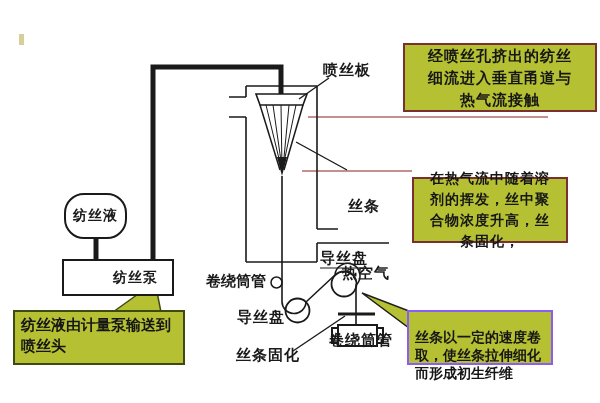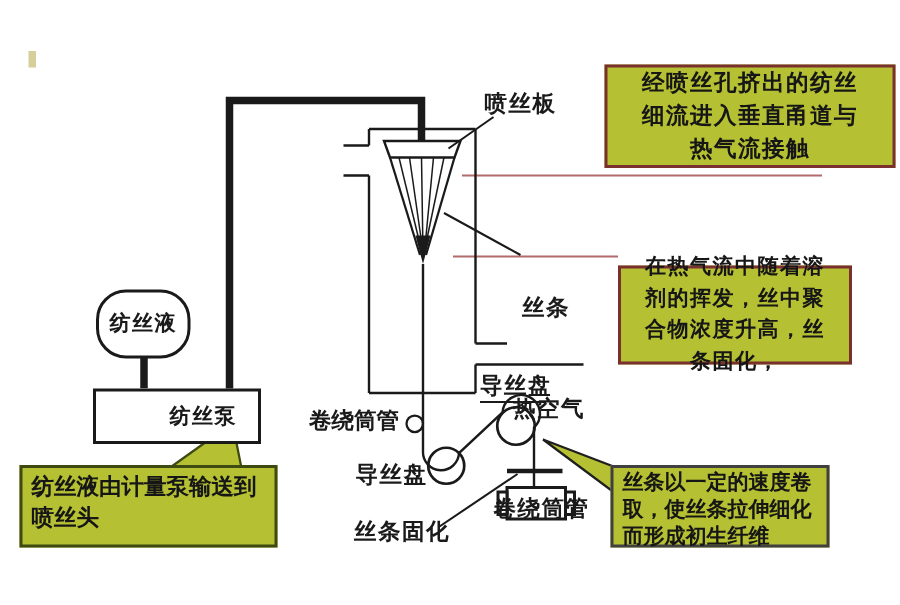--- a/index.html
+++ b/index.html
@@ -11,22 +11,22 @@
     font-size:14px;font-weight:bold;color:#1a1a1a;letter-spacing:1px;}
   .dlabel{position:absolute;z-index:3;font-size:15px;font-weight:bold;color:#1a1a1a;
     letter-spacing:1px;white-space:nowrap;line-height:16px;}
   .note{position:absolute;z-index:4;background:#b5c032;box-sizing:border-box;
     font-weight:bold;color:#161616;display:flex;align-items:center;justify-content:center;}
   .note-inner{width:100%;}
   #note-extrusion{left:403px;top:43px;width:194px;height:69px;border:2px solid #7b3030;
     font-size:15px;line-height:22px;letter-spacing:1px;text-align:center;padding:13px 20px;}
   #note-solidification{left:412px;top:177px;width:156px;height:66px;border:2px solid #7b3030;
     font-size:14px;line-height:21px;letter-spacing:1px;text-align:center;padding:0 9px;}
-  #note-winding{left:407px;top:310px;width:146px;height:55px;border:2px solid #404040;
-    font-size:14px;line-height:18px;text-align:left;padding:2px 6px;align-items:flex-start;}
+  #note-winding{left:407px;top:310px;width:146px;height:55px;border:2px solid #8b5cf6;
+    font-size:14px;line-height:18px;text-align:left;padding:17px 6px;align-items:flex-start;}
   #note-metering{left:13px;top:310px;width:172px;height:55px;border:2px solid #3f4a12;
     font-size:15px;line-height:21px;text-align:left;padding:3px 6px;align-items:flex-start;}
   #tiny-artifact{position:absolute;left:19px;top:34px;width:5px;height:11px;
     background:#d6cf9a;z-index:2;}
 </style>
 </head>
 <body>
 
 <div id="stage">
 

